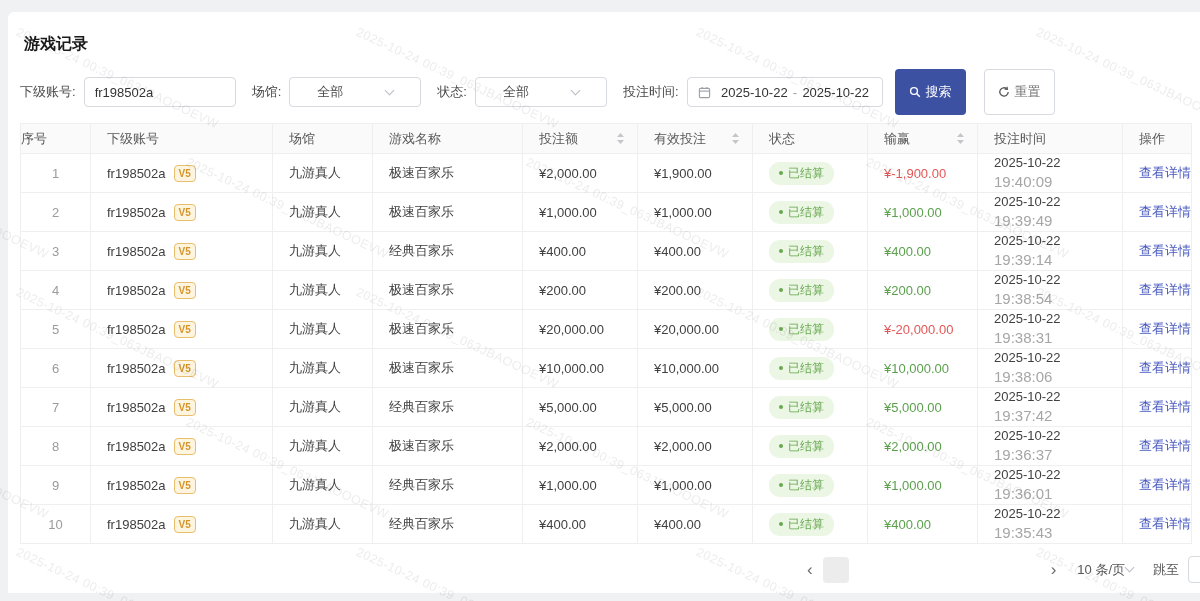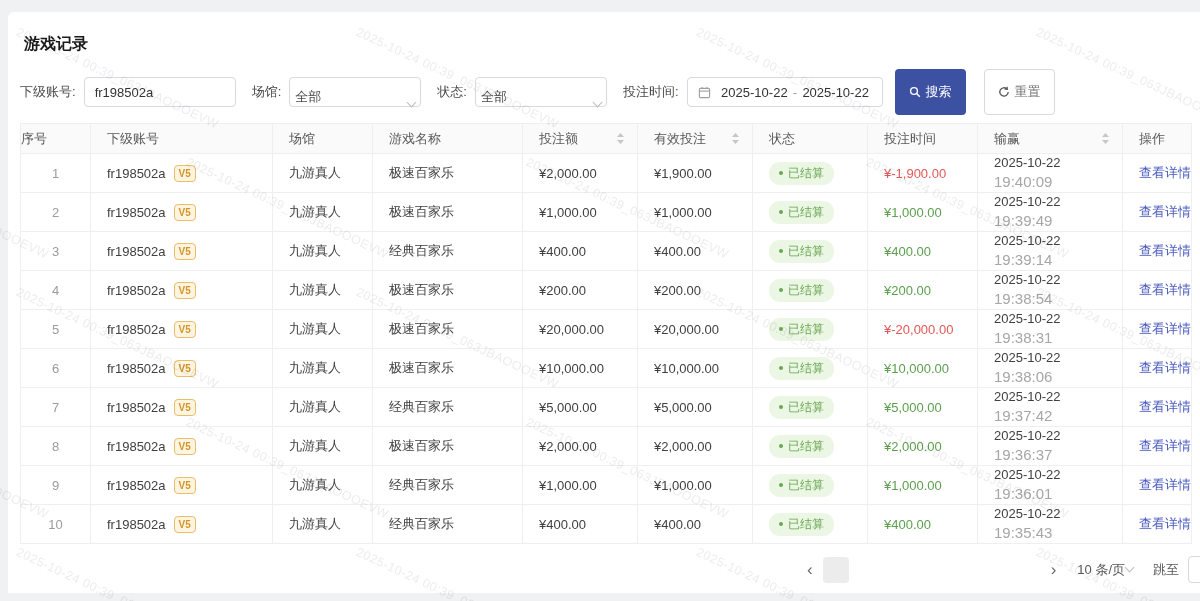--- a/index.html
+++ b/index.html
@@ -23,22 +23,22 @@
   .filters { display:flex; align-items:center; height:30px; margin-top:22px; font-size:13px; color:#4a4a4a; }
   .flabel { margin-right:8px; white-space:nowrap; }
   .ml16 { margin-left:16px; }
   .finput {
     width:152px; height:30px; border:1px solid #d6d9de; border-radius:4px;
     padding:0 10px; font-size:13px; color:#333; outline:none;
     font-family:"Liberation Sans","DejaVu Sans",sans-serif;
   }
   .fselect {
     width:132px; height:30px; border:1px solid #d6d9de; border-radius:4px;
-    display:flex; align-items:flex-end; justify-content:space-between;
-    padding:0 5px; cursor:pointer; background:#fff;
+    display:flex; align-items:center; justify-content:space-between;
+    padding:0 27px; cursor:pointer; background:#fff;
   }
   .chev {
     width:7px; height:7px; border-right:1.5px solid #b9bdc4; border-bottom:1.5px solid #b9bdc4;
     transform:rotate(45deg); margin-top:-4px;
   }
   .daterange {
     width:196px; height:30px; border:1px solid #d6d9de; border-radius:4px;
     display:flex; align-items:center; padding:0 10px; gap:8px; background:#fff;
   }
   .daterange .dates { flex:1; display:flex; justify-content:space-around; align-items:center; color:#333; }
@@ -226,31 +226,31 @@
               <path d="M4.5 1 L8 5 H1 Z" fill="#c4c6cb"></path>
               <path d="M4.5 12 L1 8 H8 Z" fill="#c4c6cb"></path>
             </svg>
     </span>
   </div>
         <div class="th">
     <span>状态</span>
 
   </div>
         <div class="th">
-    <span>投注时间</span>
-
-  </div>
-        <div class="th">
     <span>输赢</span>
     <span class="sort">
       <svg width="9" height="13" viewBox="0 0 9 13">
               <path d="M4.5 1 L8 5 H1 Z" fill="#c4c6cb"></path>
               <path d="M4.5 12 L1 8 H8 Z" fill="#c4c6cb"></path>
             </svg>
     </span>
+  </div>
+        <div class="th">
+    <span>投注时间</span>
+
   </div>
         <div class="th">
     <span>操作</span>
 
   </div>
       </div>
     <div id="tbody">
         <div class="tr">
     <div class="td c-no">1</div>
     <div class="td c-account">

